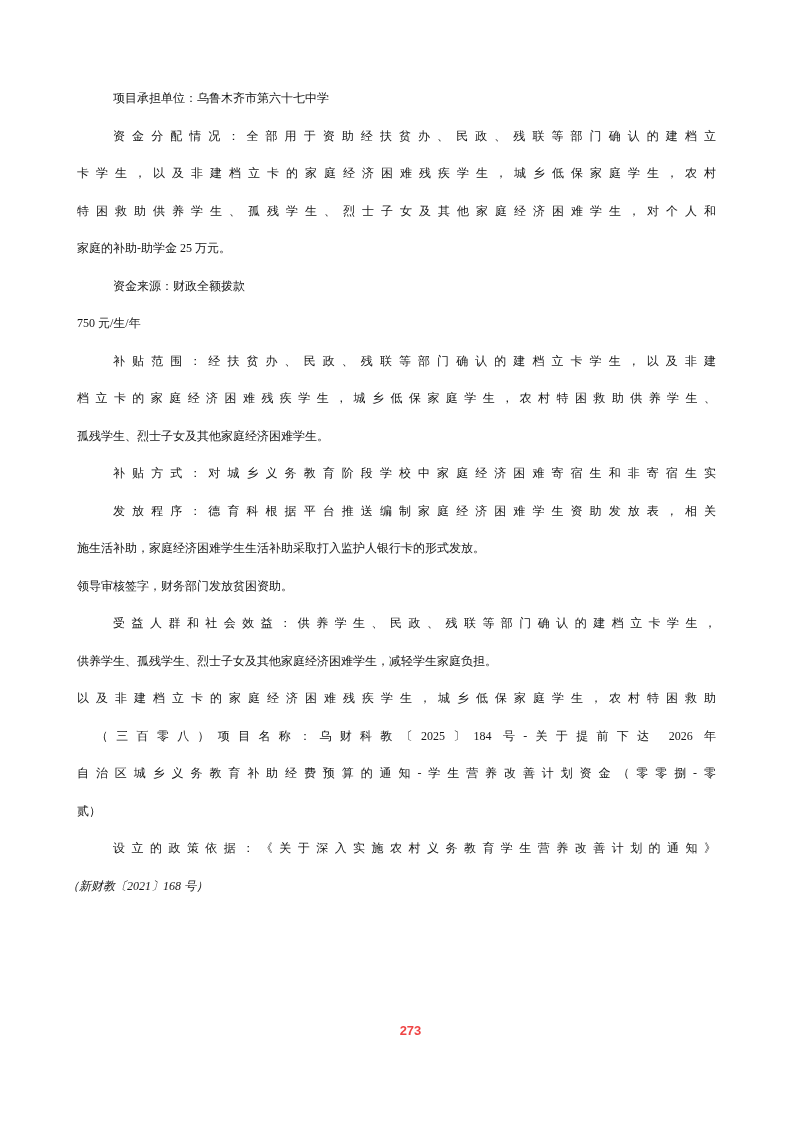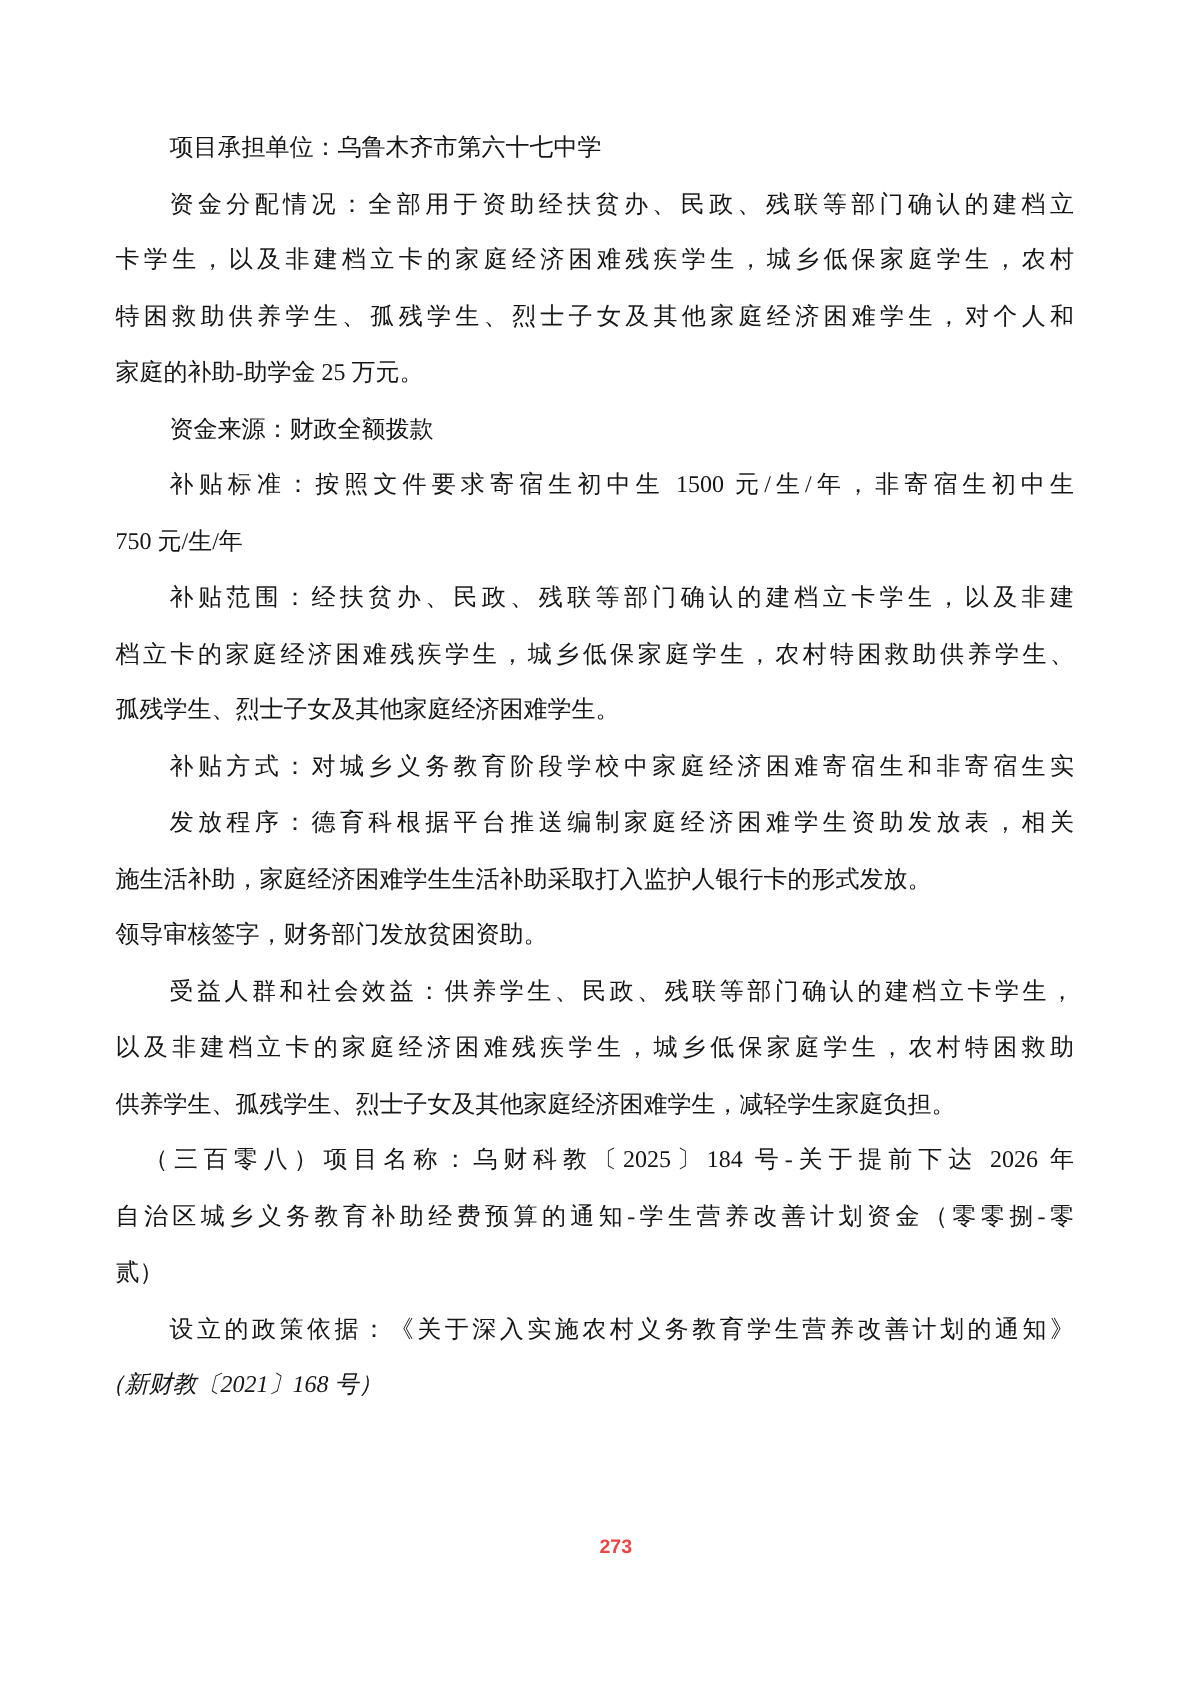--- a/index.html
+++ b/index.html
@@ -20,21 +20,21 @@
     background: #ffffff;
     overflow: hidden;
   }
   .content {
     position: absolute;
     left: 77px;
     top: 80px;
     width: 639px;
   }
   .line {
-    font-size: 16px;
+    font-size: 12px;
     line-height: 37.5px;
     white-space: nowrap;
     text-align: justify;
     text-align-last: justify;
     font-kerning: none;
   }
   .line.first {
     text-indent: 36px;
   }
   .line.first.paren {
@@ -65,32 +65,31 @@
 <body>
 
 <div class="page">
   <div class="content" id="doc-content">
       <div class="line first last">项目承担单位：乌鲁木齐市第六十七中学</div>
       <div class="line first">资金分配情况：全部用于资助经扶贫办、民政、残联等部门确认的建档立</div>
       <div class="line">卡学生，以及非建档立卡的家庭经济困难残疾学生，城乡低保家庭学生，农村</div>
       <div class="line">特困救助供养学生、孤残学生、烈士子女及其他家庭经济困难学生，对个人和</div>
       <div class="line last">家庭的补助-助学金 25 万元。</div>
       <div class="line first last">资金来源：财政全额拨款</div>
-      <div class="line first">补贴标准：按照文件要求寄宿生初中生 1500 元/生/年，非寄宿生初中生</div>
       <div class="line last">750 元/生/年</div>
       <div class="line first">补贴范围：经扶贫办、民政、残联等部门确认的建档立卡学生，以及非建</div>
       <div class="line">档立卡的家庭经济困难残疾学生，城乡低保家庭学生，农村特困救助供养学生、</div>
       <div class="line last">孤残学生、烈士子女及其他家庭经济困难学生。</div>
       <div class="line first">补贴方式：对城乡义务教育阶段学校中家庭经济困难寄宿生和非寄宿生实</div>
       <div class="line first">发放程序：德育科根据平台推送编制家庭经济困难学生资助发放表，相关</div>
       <div class="line last">施生活补助，家庭经济困难学生生活补助采取打入监护人银行卡的形式发放。</div>
       <div class="line last">领导审核签字，财务部门发放贫困资助。</div>
       <div class="line first">受益人群和社会效益：供养学生、民政、残联等部门确认的建档立卡学生，</div>
+      <div class="line last">供养学生、孤残学生、烈士子女及其他家庭经济困难学生，减轻学生家庭负担。</div>
       <div class="line">以及非建档立卡的家庭经济困难残疾学生，城乡低保家庭学生，农村特困救助</div>
-      <div class="line last">供养学生、孤残学生、烈士子女及其他家庭经济困难学生，减轻学生家庭负担。</div>
       <div class="line first paren">（三百零八）项目名称：乌财科教〔2025〕184 号-关于提前下达 2026 年</div>
       <div class="line">自治区城乡义务教育补助经费预算的通知-学生营养改善计划资金（零零捌-零</div>
       <div class="line last">贰）</div>
       <div class="line first">设立的政策依据：《关于深入实施农村义务教育学生营养改善计划的通知》</div>
       <div class="line last hang">（新财教〔2021〕168 号）</div>
     </div>
   <div class="page-number">273</div>
 </div>
 
 </body></html>

